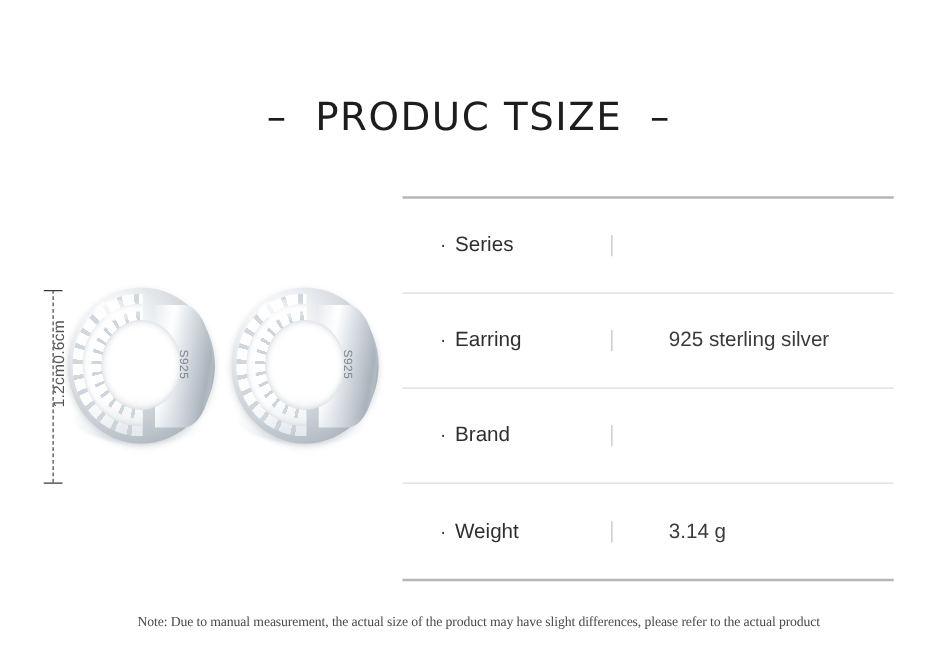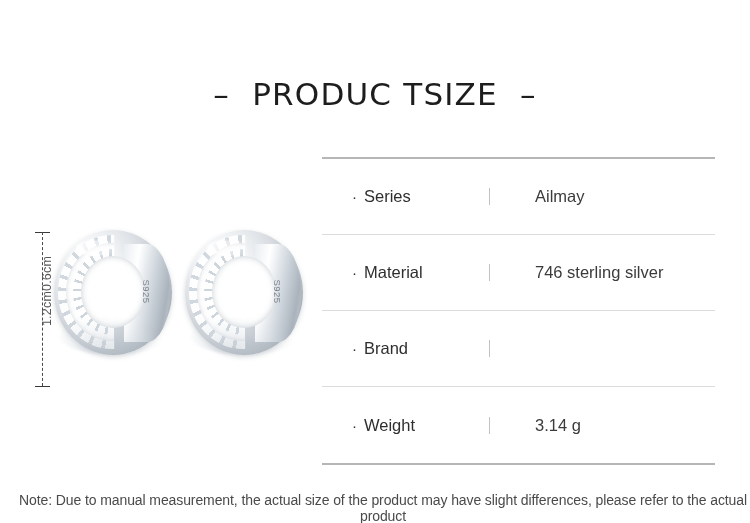--- a/index.html
+++ b/index.html
@@ -223,23 +223,23 @@
     color: #3b3b3b;
   }
 
   
   .footer-note {
     position: absolute;
     left: 0;
     top: 492px;
     width: 750px;
     text-align: center;
-    font-size: 14px;
+    font-size: 11px;
     color: #4a4a4a;
-    font-family: Liberation Sans, sans-serif;
+    font-family: Liberation Serif, serif;
     letter-spacing: -0.1px;
     padding-left: 16px;
   }
 </style>
 </head>
 <body>
 
 <div class="page">
 
   <div class="title">–  PRODUC TSIZE  –</div>
@@ -284,30 +284,29 @@
   </div>
 
   <div class="spec-table">
 
     <div class="spec-row">
       <div class="spec-key">
         <span class="bullet">·</span>
         <span>Series</span>
       </div>
       <div class="spec-divider"></div>
-      <div class="spec-val">Ailmay</div>
     </div>
 
     <div class="spec-row">
       <div class="spec-key">
         <span class="bullet">·</span>
-        <span>Material</span>
+        <span>Earring</span>
       </div>
       <div class="spec-divider"></div>
-      <div class="spec-val">746 sterling silver</div>
+      <div class="spec-val">925 sterling silver</div>
     </div>
 
     <div class="spec-row">
       <div class="spec-key">
         <span class="bullet">·</span>
         <span>Brand</span>
       </div>
       <div class="spec-divider"></div>
     </div>
 

